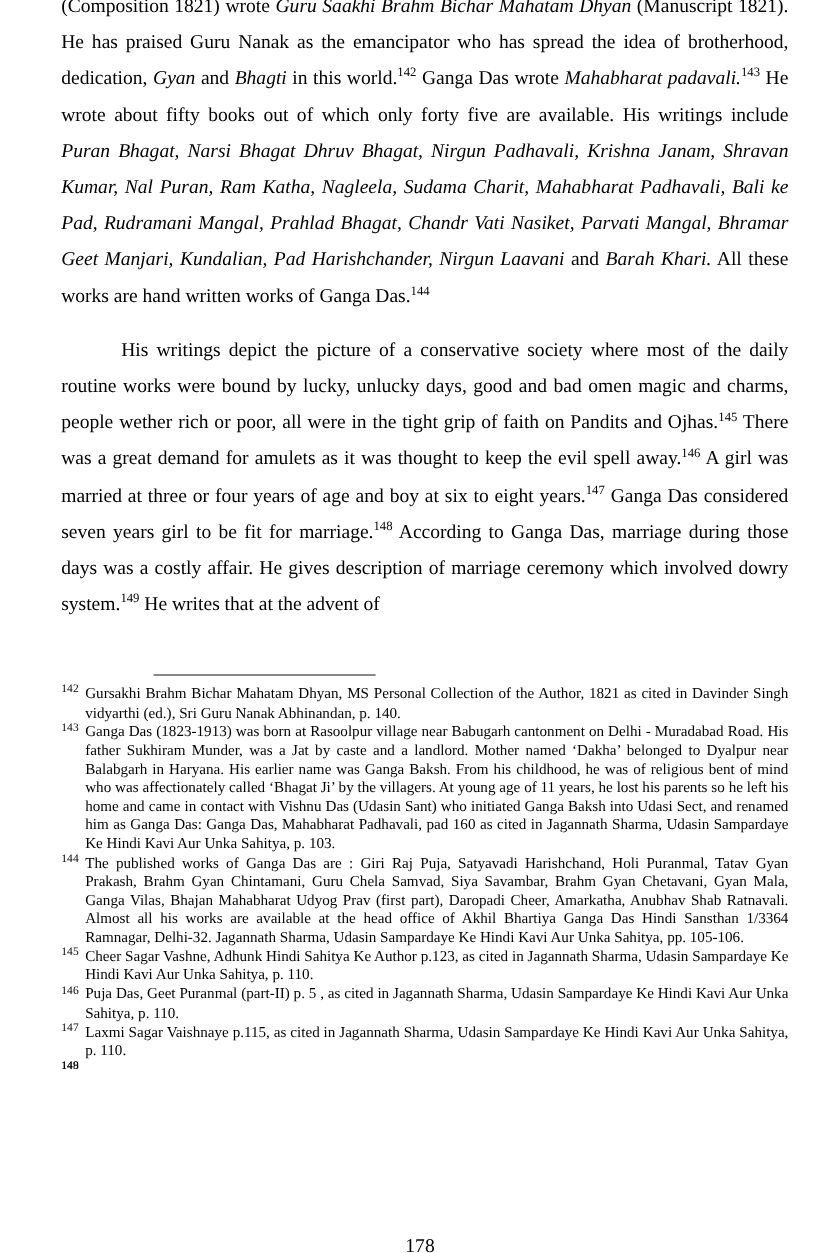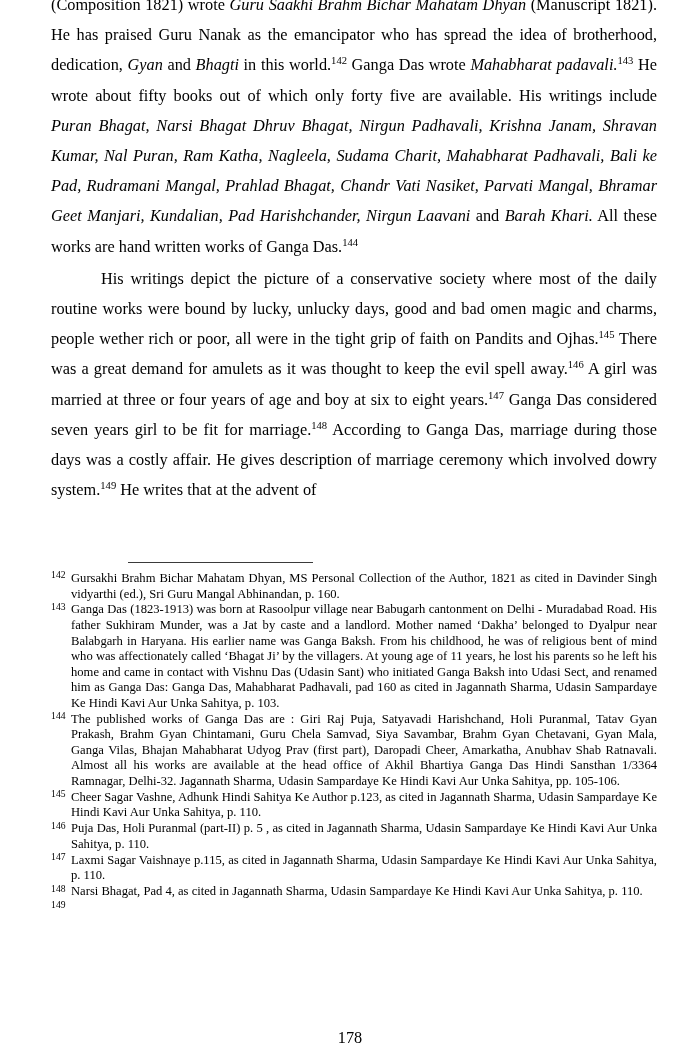--- a/index.html
+++ b/index.html
@@ -31,21 +31,21 @@
     font-size: 16.3px;
     line-height: 30.2px;
     text-align: justify;
     text-justify: inter-word;
     margin: 0;
     -webkit-hyphens: none;
     hyphens: none;
   }
   .para.indent {
     text-indent: 50px;
-    margin-top: 2px;
+    margin-top: 15px;
   }
   .para .it { font-style: italic; }
   sup.fn {
     font-size: 10.6px;
     vertical-align: super;
     line-height: 0;
   }
   
   .fn-rule {
     position: absolute;
@@ -98,25 +98,25 @@
 <div class="page">
 
   <div class="body-block">
       <p class="para"><span>(Composition 1821) wrote </span><span class="it">Guru Saakhi Brahm Bichar Mahatam Dhyan</span><span> (Manuscript 1821). He has praised Guru Nanak as the emancipator who has spread the idea of brotherhood, dedication, </span><span class="it">Gyan</span><span> and </span><span class="it">Bhagti</span><span> in this world.</span><sup class="fn">142</sup><span> Ganga Das wrote </span><span class="it">Mahabharat padavali.</span><sup class="fn">143</sup><span> He wrote about fifty books out of which only forty five are available. His writings include </span><span class="it">Puran Bhagat, Narsi Bhagat Dhruv Bhagat, Nirgun Padhavali, Krishna Janam, Shravan Kumar, Nal Puran, Ram Katha, Nagleela, Sudama Charit, Mahabharat Padhavali, Bali ke Pad, Rudramani Mangal, Prahlad Bhagat, Chandr Vati Nasiket, Parvati Mangal, Bhramar Geet Manjari, Kundalian, Pad Harishchander, Nirgun Laavani</span><span> and </span><span class="it">Barah Khari.</span><span> All these works are hand written works of Ganga Das.</span><sup class="fn">144</sup></p>
       <p class="para indent"><span>His writings depict the picture of a conservative society where most of the daily routine works were bound by lucky, unlucky days, good and bad omen magic and charms, people wether rich or poor, all were in the tight grip of faith on Pandits and Ojhas.</span><sup class="fn">145</sup><span> There was a great demand for amulets as it was thought to keep the evil spell away.</span><sup class="fn">146</sup><span> A girl was married at three or four years of age and boy at six to eight years.</span><sup class="fn">147</sup><span> Ganga Das considered seven years girl to be fit for marriage.</span><sup class="fn">148</sup><span> According to Ganga Das, marriage during those days was a costly affair. He gives description of marriage ceremony which involved dowry system.</span><sup class="fn">149</sup><span> He writes that at the advent of</span></p>
     </div>
 
   <div class="fn-rule"></div>
 
   <div class="footnotes">
-      <div class="fnote"><span class="num">142</span><span><span class="it">Gursakhi Brahm Bichar Mahatam Dhyan</span><span>, MS Personal Collection of the Author, 1821 as cited in Davinder Singh vidyarthi (ed.), </span><span class="it">Sri Guru Mangal Abhinandan,</span><span> p. 160.</span></span></div>
+      <div class="fnote"><span class="num">142</span><span><span class="it">Gursakhi Brahm Bichar Mahatam Dhyan</span><span>, MS Personal Collection of the Author, 1821 as cited in Davinder Singh vidyarthi (ed.), </span><span class="it">Sri Guru Nanak Abhinandan,</span><span> p. 140.</span></span></div>
       <div class="fnote"><span class="num">143</span><span><span>Ganga Das (1823-1913) was born  at Rasoolpur village near Babugarh cantonment on Delhi - Muradabad Road. His father Sukhiram Munder, was a Jat by caste and a landlord. Mother named ‘Dakha’ belonged to Dyalpur near Balabgarh in Haryana. His earlier name was Ganga Baksh. From his childhood, he was of religious bent of mind who was affectionately called ‘Bhagat Ji’ by the villagers. At young age of 11 years, he lost his parents so he left his home and came in contact with Vishnu Das (</span><span class="it">Udasi</span><span>n Sant) who initiated Ganga Baksh into </span><span class="it">Udasi</span><span> Sect, and renamed him as Ganga Das: Ganga Das, </span><span class="it">Mahabharat Padhavali</span><span>, pad 160 as cited in Jagannath Sharma, </span><span class="it">Udasin Sampardaye Ke Hindi Kavi Aur Unka Sahitya,</span><span> p. 103.</span></span></div>
       <div class="fnote"><span class="num">144</span><span><span>The published works of Ganga Das are : Giri Raj Puja, Satyavadi Harishchand, Holi Puranmal, Tatav Gyan Prakash, Brahm Gyan Chintamani, Guru Chela Samvad, Siya Savambar, Brahm Gyan Chetavani, Gyan Mala, Ganga Vilas, Bhajan Mahabharat Udyog Prav (first part), Daropadi Cheer, Amarkatha, Anubhav Shab Ratnavali. Almost all his works are available at the head office of Akhil Bhartiya Ganga Das Hindi Sansthan 1/3364 Ramnagar, Delhi-32. Jagannath Sharma, </span><span class="it">Udasin Sampardaye  Ke Hindi Kavi Aur Unka Sahitya,</span><span> pp. 105-106.</span></span></div>
       <div class="fnote"><span class="num">145</span><span><span>Cheer Sagar Vashne, </span><span class="it">Adhunk Hindi Sahitya Ke Author</span><span> p.123, as cited in Jagannath Sharma, </span><span class="it">Udasin Sampardaye Ke Hindi Kavi Aur Unka Sahitya,</span><span> p. 110.</span></span></div>
-      <div class="fnote"><span class="num">146</span><span><span>Puja Das, </span><span class="it">Holi Puranmal</span><span> (part-II) p. 5 , as cited in Jagannath Sharma, </span><span class="it">Udasin Sampardaye Ke Hindi Kavi Aur Unka Sahitya,</span><span>  p. 110.</span></span></div>
+      <div class="fnote"><span class="num">146</span><span><span>Puja Das, </span><span class="it">Geet Puranmal</span><span> (part-II) p. 5 , as cited in Jagannath Sharma, </span><span class="it">Udasin Sampardaye Ke Hindi Kavi Aur Unka Sahitya,</span><span>  p. 110.</span></span></div>
       <div class="fnote"><span class="num">147</span><span><span>Laxmi Sagar Vaishnaye p.115, as cited in Jagannath Sharma, </span><span class="it">Udasin Sampardaye Ke Hindi Kavi Aur Unka Sahitya,</span><span> p. 110.</span></span></div>
-      <div class="fnote"><span class="num">148</span><span><span>Narsi Bhagat, Pad 4, as cited in Jagannath Sharma, </span><span class="it">Udasin Sampardaye Ke Hindi Kavi Aur Unka Sahitya,</span><span> p. 110.</span></span></div>
+      <div class="fnote"><span class="num">148</span></div>
       <div class="fnote"><span class="num">149</span></div>
     </div>
 
   <div class="page-number">178</div>
 
 </div>
 
 </body></html>

